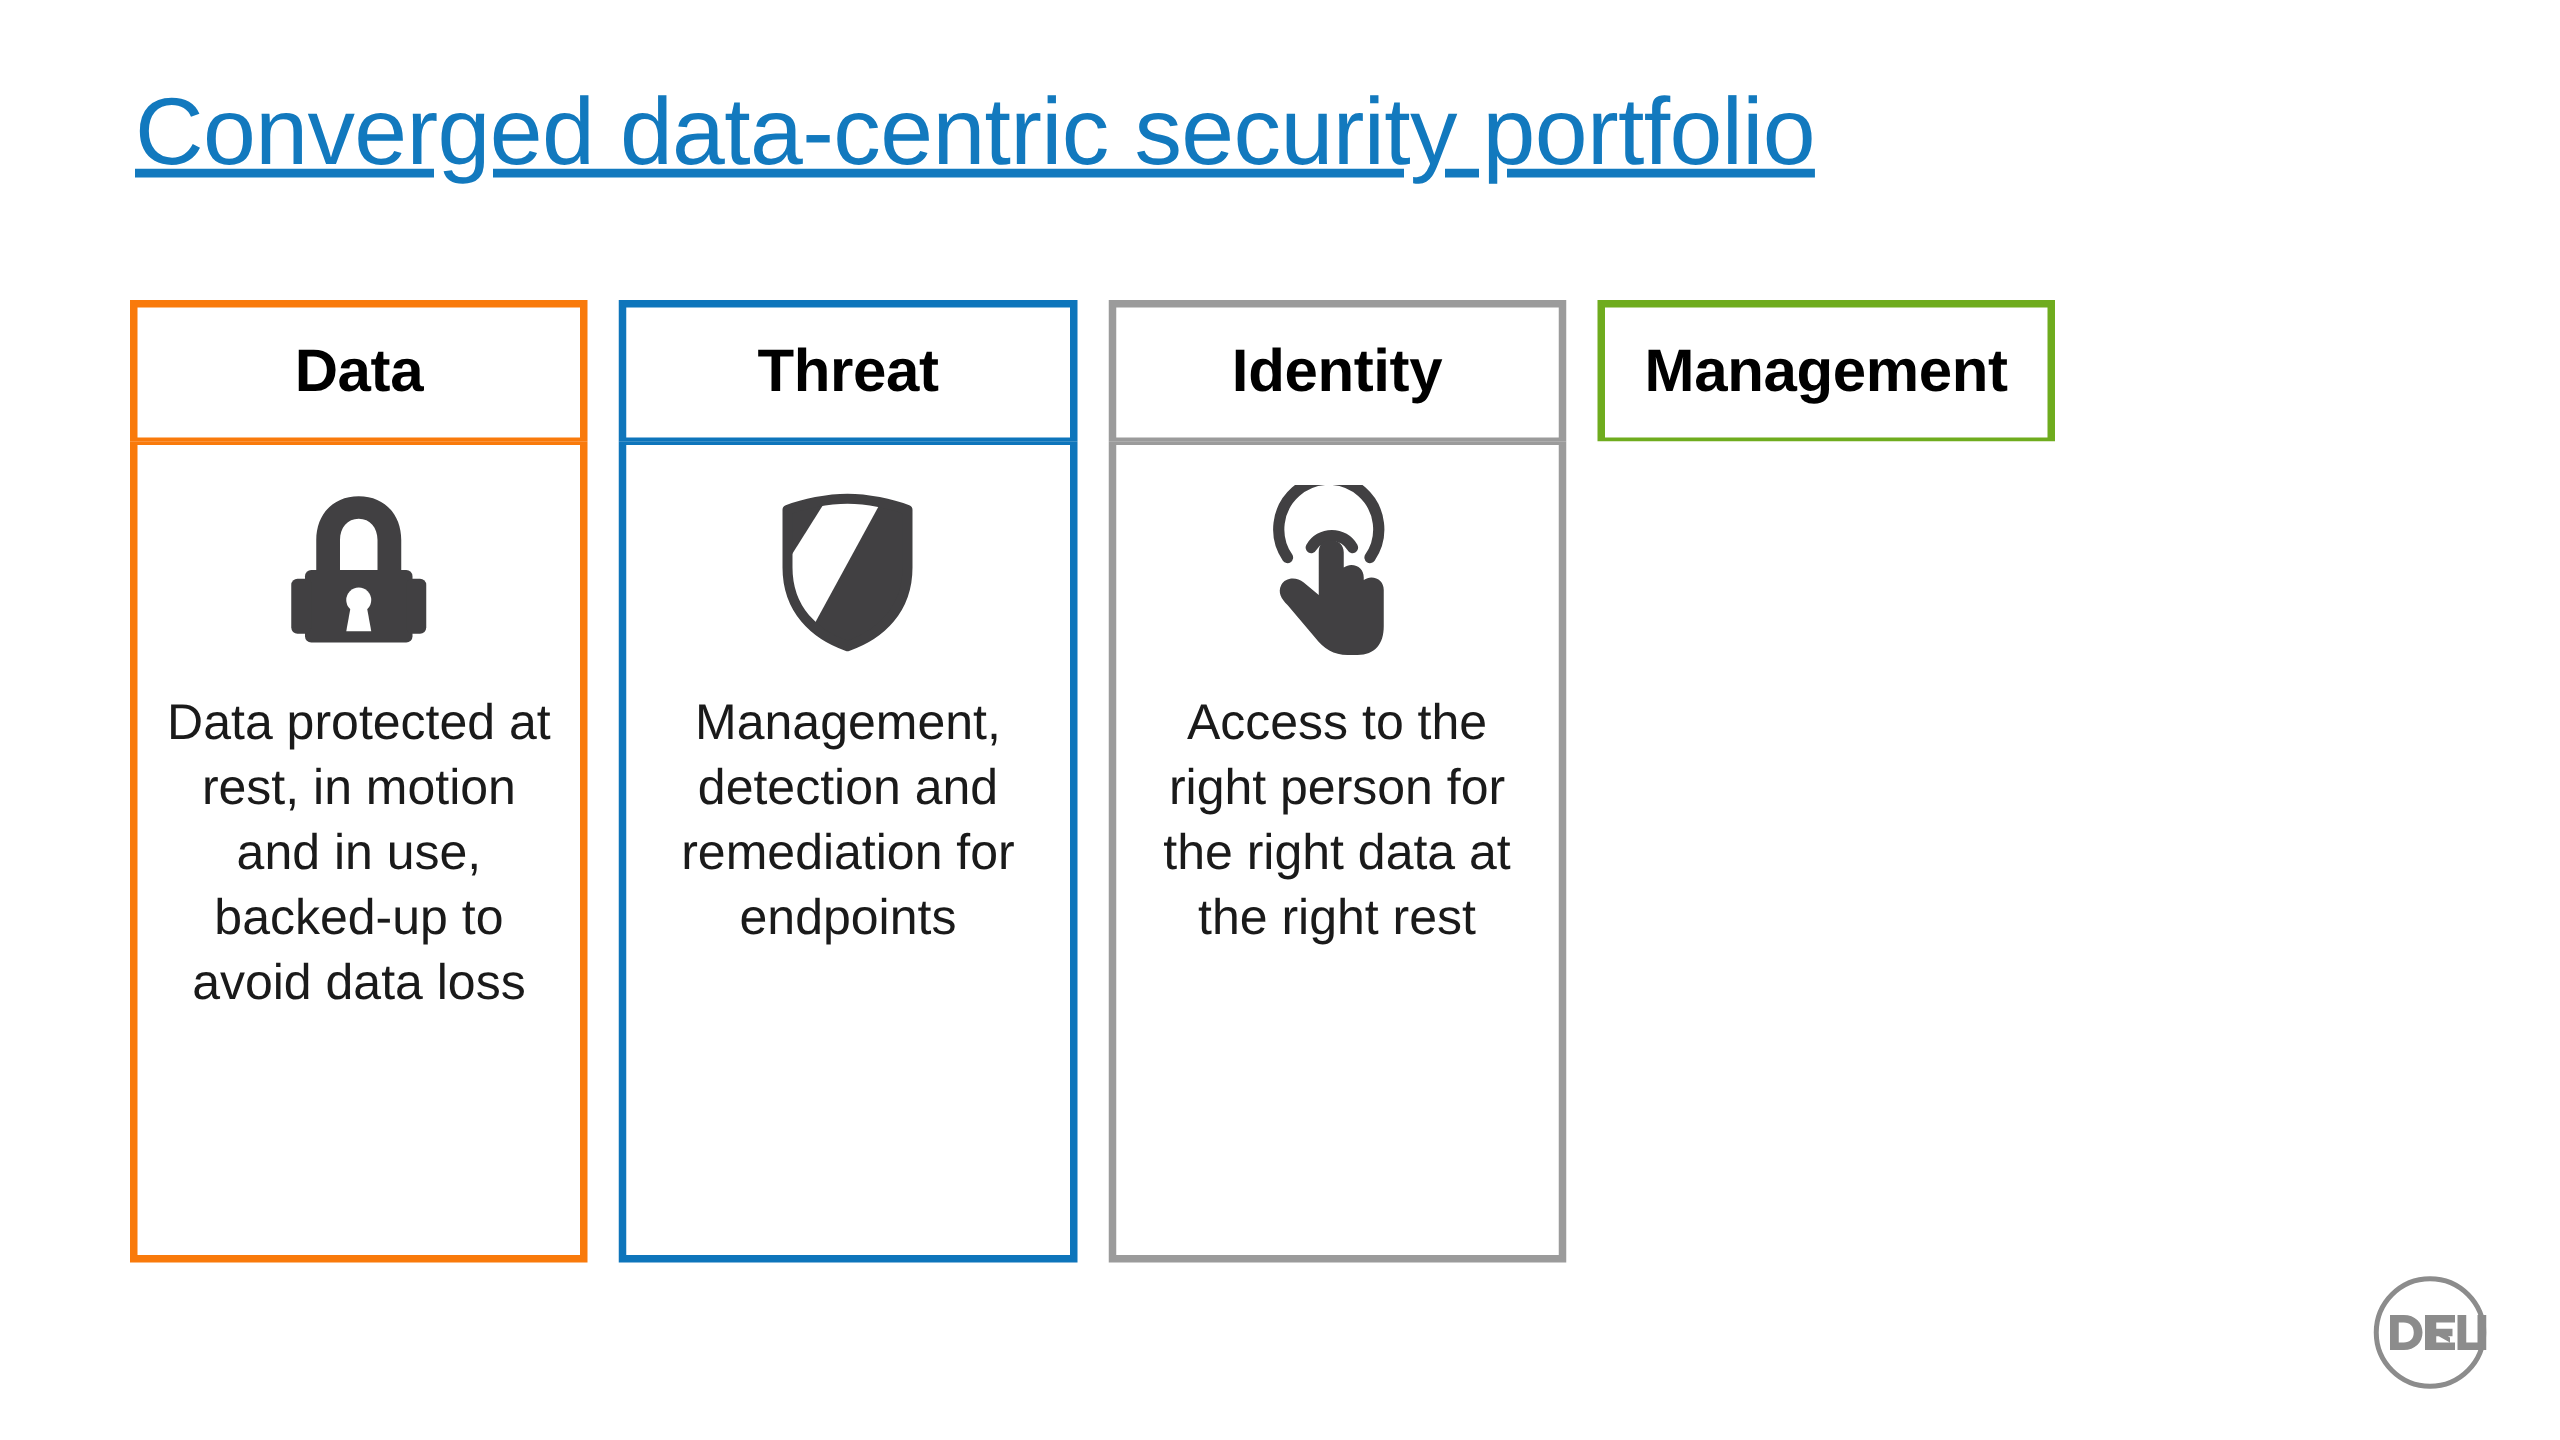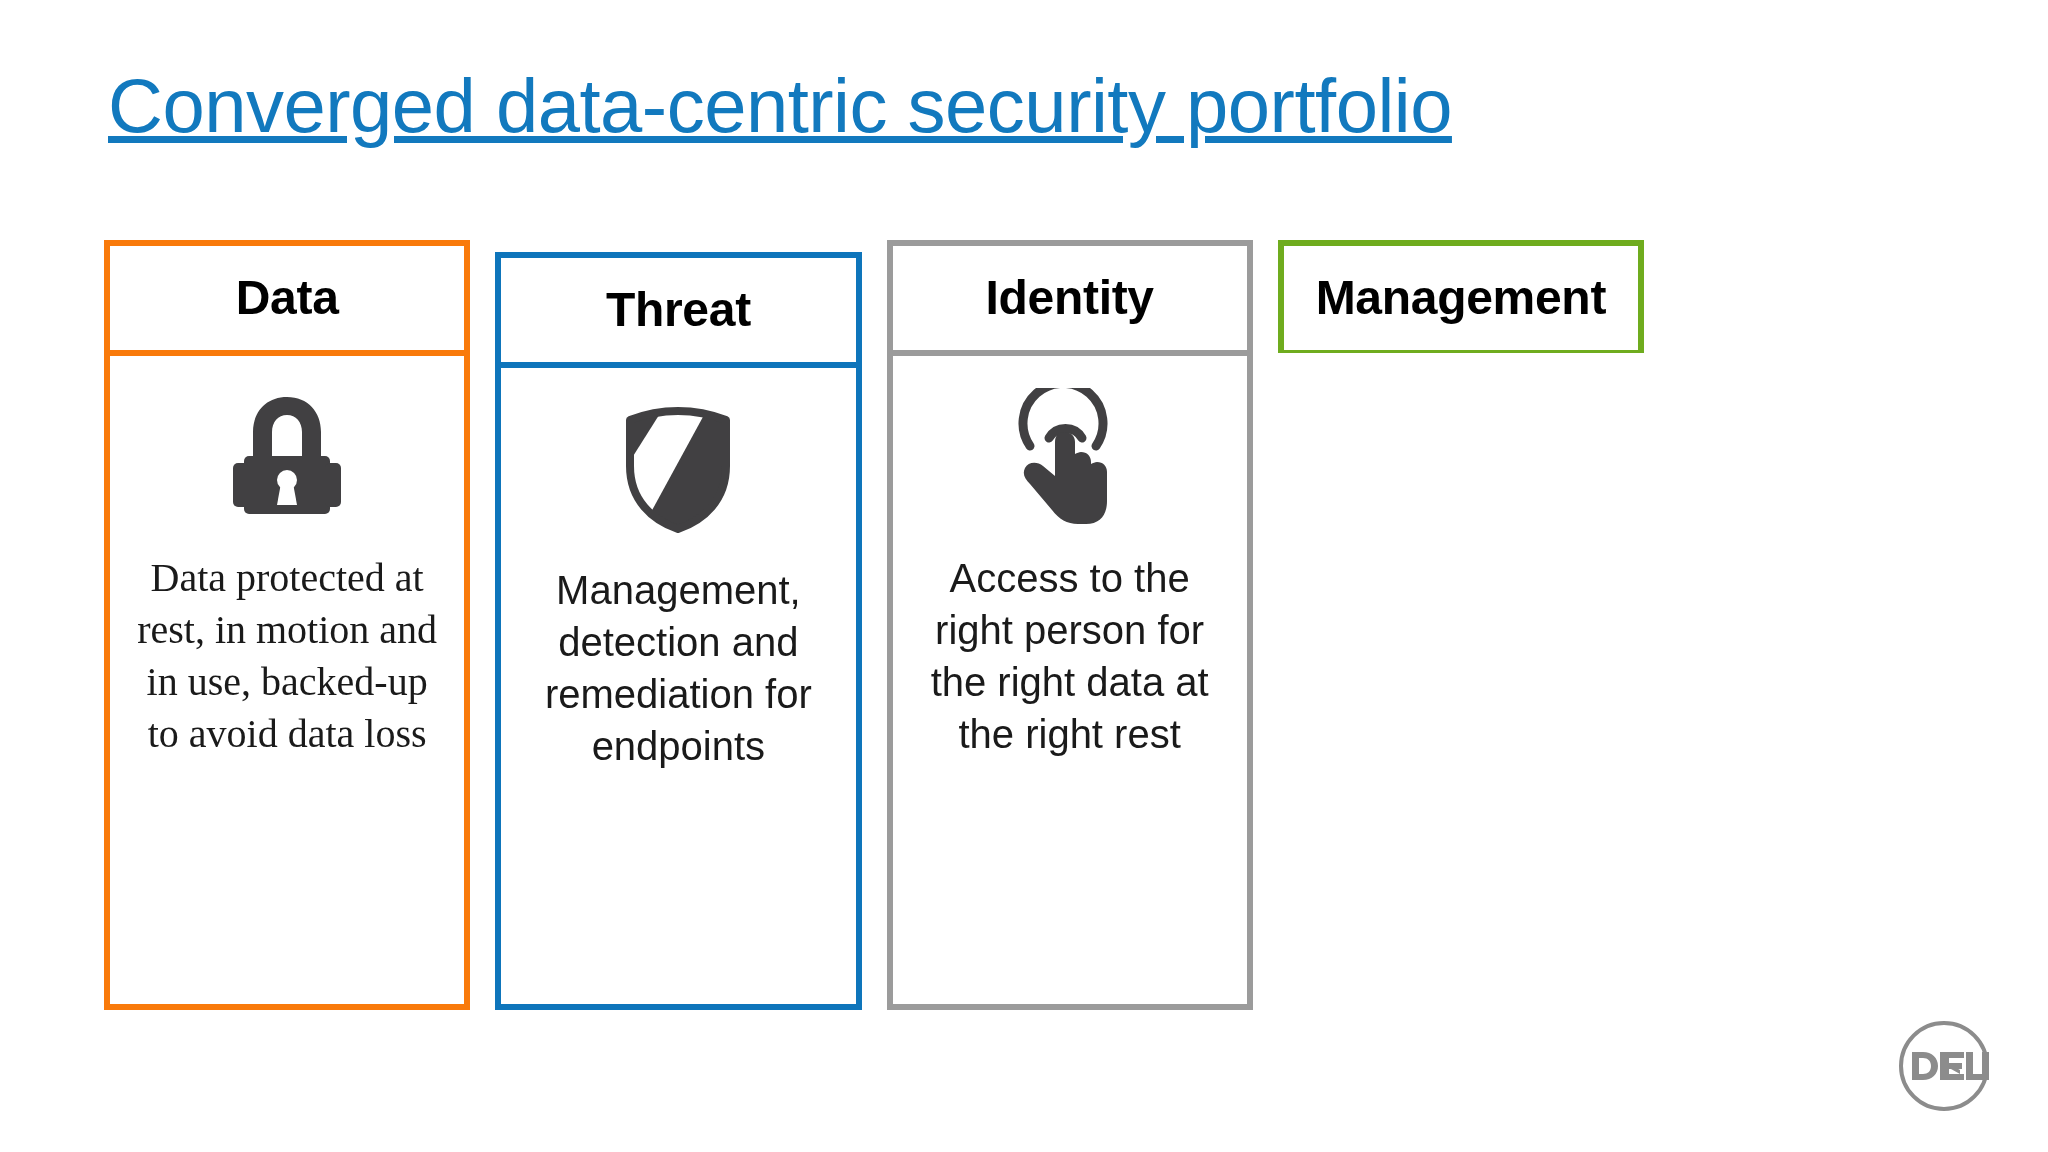--- a/index.html
+++ b/index.html
@@ -125,21 +125,21 @@
 <div class="slide">
 
   <div class="slide-title" style="color: rgb(18, 121, 190);">Converged data-centric security portfolio</div>
 
   <div class="cards">
 
     <div class="card c-orange">
       <div class="card-header" style="border-color: rgb(249, 122, 11);">
         <span class="card-header-text">Data</span>
       </div>
-      <div class="card-body" style="border-color: rgb(249, 122, 11); font-family: Liberation Serif, serif;">
+      <div class="card-body" style="border-color: rgb(249, 122, 11);">
         <div class="card-icon">
           <svg width="118" height="130" viewBox="0 0 118 130" aria-hidden="true">
             <g fill="#414042">
 
               <path d="M59 4 C38 4 25 19 25 39 L25 63 L44 63 L44 39
                        C44 29 50 22 59 22 C68 22 74 29 74 39 L74 63
                        L93 63 L93 39 C93 19 80 4 59 4 Z"></path>
 
               <rect x="16" y="63" width="86" height="58" rx="5"></rect>
 
@@ -151,21 +151,21 @@
               <circle cx="59" cy="87" r="10"></circle>
               <path d="M53 90 L65 90 L69 112 L49 112 Z"></path>
             </g>
           </svg>
         </div>
         <div class="card-desc">Data protected at rest, in motion and in use, backed-up to avoid data loss</div>
       </div>
     </div>
 
     <div class="card c-blue">
-      <div class="card-header" style="border-color: rgb(14, 117, 187); margin-top: 12px;">
+      <div class="card-header" style="border-color: rgb(14, 117, 187);">
         <span class="card-header-text">Threat</span>
       </div>
       <div class="card-body" style="border-color: rgb(14, 117, 187);">
         <div class="card-icon">
           <svg width="120" height="132" viewBox="0 0 120 132" aria-hidden="true">
             <defs>
               <clipPath id="shieldClip">
                 <path d="M60 7 C44 7 25 11 12 16 L12 62
                          C12 96 34 116 60 125
                          C86 116 108 96 108 62 L108 16

